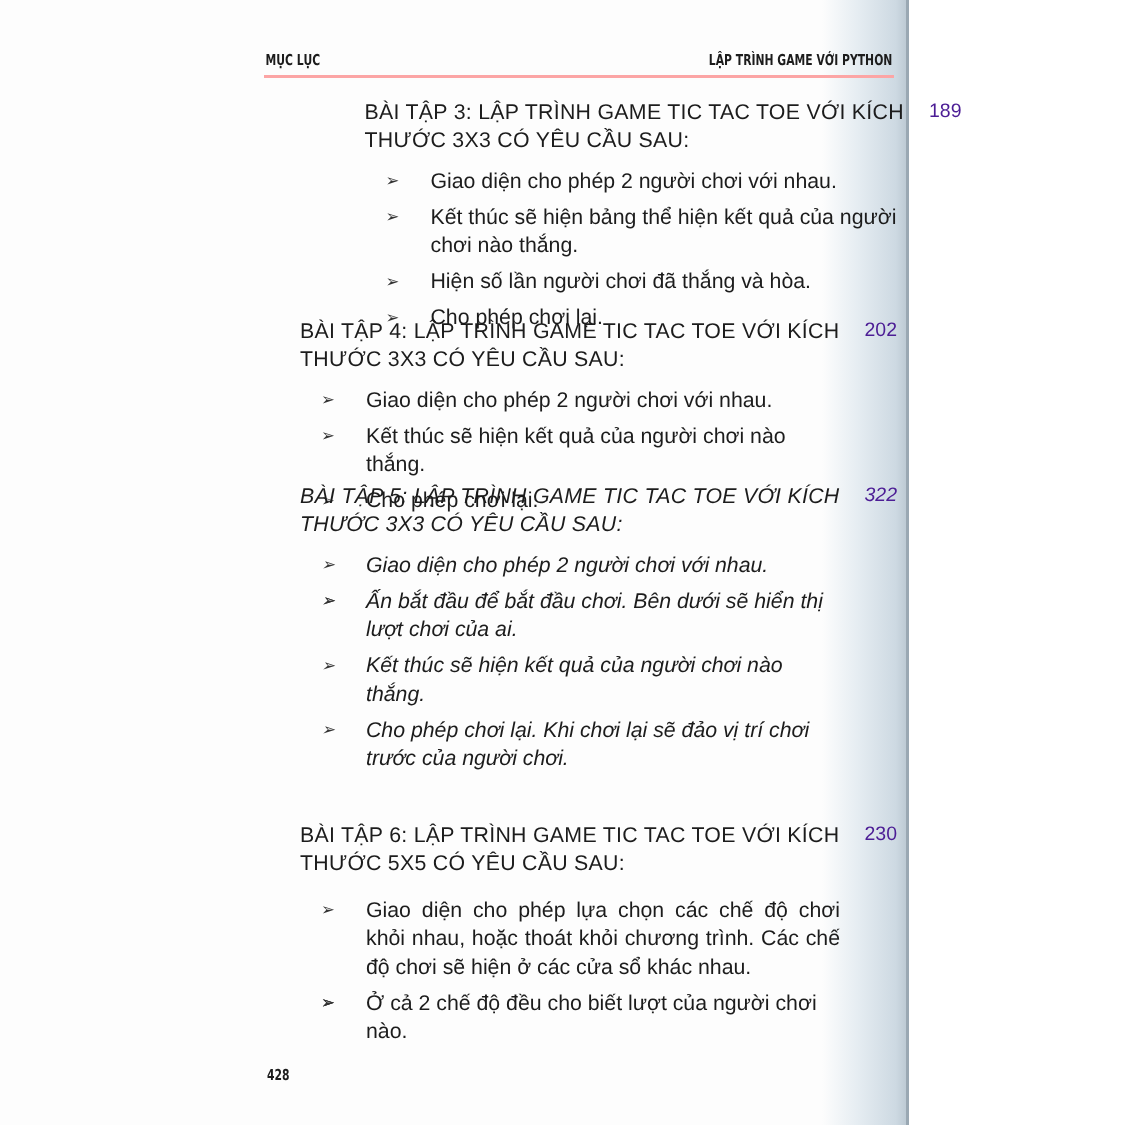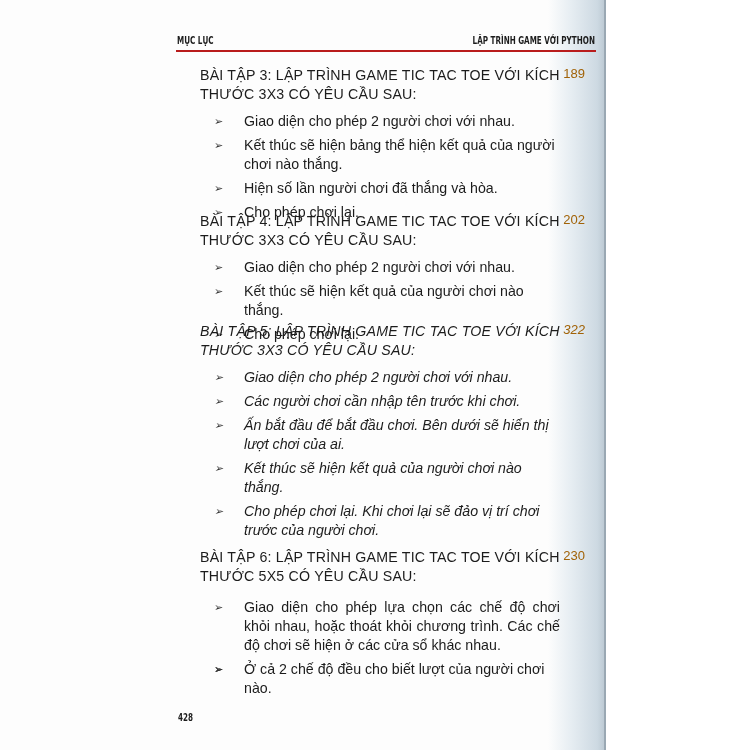--- a/index.html
+++ b/index.html
@@ -12,32 +12,32 @@
   }
   .spine {
     position:absolute; left:548px; top:0; width:58px; height:750px;
     background:linear-gradient(to right, rgba(220,230,238,0) 0%, #e6edf2 40%, #cdd9e2 85%, #b9c6d0 100%);
   }
   .spine-edge {
     position:absolute; left:604px; top:0; width:2px; height:750px; background:#9aa8b3;
   }
   .running-head {
     position:absolute; left:176px; top:34px; width:420px; height:16px;
-    border-bottom:2px solid #b91c1c;
+    border-bottom:2px solid #fca5a5;
     font-family:"DejaVu Sans", sans-serif; font-weight:bold; font-size:10px;
     letter-spacing:0px; transform-origin:left top;
   }
   .rh-left { position:absolute; left:1px; top:1px; transform:scaleX(0.72); transform-origin:left; }
   .rh-right { position:absolute; right:1px; top:1px; transform:scaleX(0.72); transform-origin:right; }
   .entry { position:absolute; left:200px; width:412px; }
   .heading {
     font-size:14.2px; line-height:19px; width:375px; letter-spacing:0.2px;
   }
   .pagenum {
-    position:absolute; right:27px; top:0; font-size:13px; color:#a16207;
+    position:absolute; right:14px; top:0; font-size:13px; color:#4c1d95;
   }
   .bullets { list-style:none; margin:8px 0 0 0; padding:0; width:360px; }
   .bullets li {
     position:relative; padding-left:32px; margin-left:12px;
     font-size:14.2px; line-height:19px; margin-bottom:5px;
   }
   .bullets li .arrow {
     position:absolute; left:2px; top:0; font-size:11px; color:#333;
   }
   .justify { text-align:justify; }
@@ -52,21 +52,21 @@
 
 <div class="page">
   <div class="spine"></div>
   <div class="spine-edge"></div>
 
   <div class="running-head">
     <span class="rh-left">MỤC LỤC</span>
     <span class="rh-right">LẬP TRÌNH GAME VỚI PYTHON</span>
   </div>
 
-  <div class="entry" style="top:66px;">
+  <div class="entry" style="top:66px;margin-left:43px;">
     <div class="heading">BÀI TẬP 3: LẬP TRÌNH GAME TIC TAC TOE VỚI KÍCH THƯỚC 3X3 CÓ YÊU CẦU SAU:</div>
     <div class="pagenum">189</div>
     <ul class="bullets">
       <li><span class="arrow">➢</span><span>Giao diện cho phép 2 người chơi với nhau.</span></li>
       <li><span class="arrow">➢</span><span>Kết thúc sẽ hiện bảng thể hiện kết quả của người chơi nào thắng.</span></li>
       <li><span class="arrow">➢</span><span>Hiện số lần người chơi đã thắng và hòa.</span></li>
       <li><span class="arrow">➢</span><span>Cho phép chơi lại.</span></li>
     </ul>
   </div>
 
@@ -78,21 +78,21 @@
       <li><span class="arrow">➢</span><span>Kết thúc sẽ hiện kết quả của người chơi nào thắng.</span></li>
       <li><span class="arrow">➢</span><span>Cho phép chơi lại.</span></li>
     </ul>
   </div>
 
   <div class="entry" style="top:322px;font-style:italic;">
     <div class="heading">BÀI TẬP 5: LẬP TRÌNH GAME TIC TAC TOE VỚI KÍCH THƯỚC 3X3 CÓ YÊU CẦU SAU:</div>
     <div class="pagenum">322</div>
     <ul class="bullets">
       <li><span class="arrow">➢</span><span>Giao diện cho phép 2 người chơi với nhau.</span></li>
-      <li><span class="arrow">➢</span><span>Các người chơi cần nhập tên trước khi chơi.</span></li>
+      <li><span class="arrow">➢</span></li>
       <li><span class="arrow">➢</span><span>Ấn bắt đầu để bắt đầu chơi. Bên dưới sẽ hiển thị lượt chơi của ai.</span></li>
       <li><span class="arrow">➢</span><span>Kết thúc sẽ hiện kết quả của người chơi nào thắng.</span></li>
       <li><span class="arrow">➢</span><span>Cho phép chơi lại. Khi chơi lại sẽ đảo vị trí chơi trước của người chơi.</span></li>
     </ul>
   </div>
 
   <div class="entry" style="top:504px;margin-top:44px;">
     <div class="heading">BÀI TẬP 6: LẬP TRÌNH GAME TIC TAC TOE VỚI KÍCH THƯỚC 5X5 CÓ YÊU CẦU SAU:</div>
     <div class="pagenum">230</div>
     <ul class="bullets" style="margin-top:12px;">

